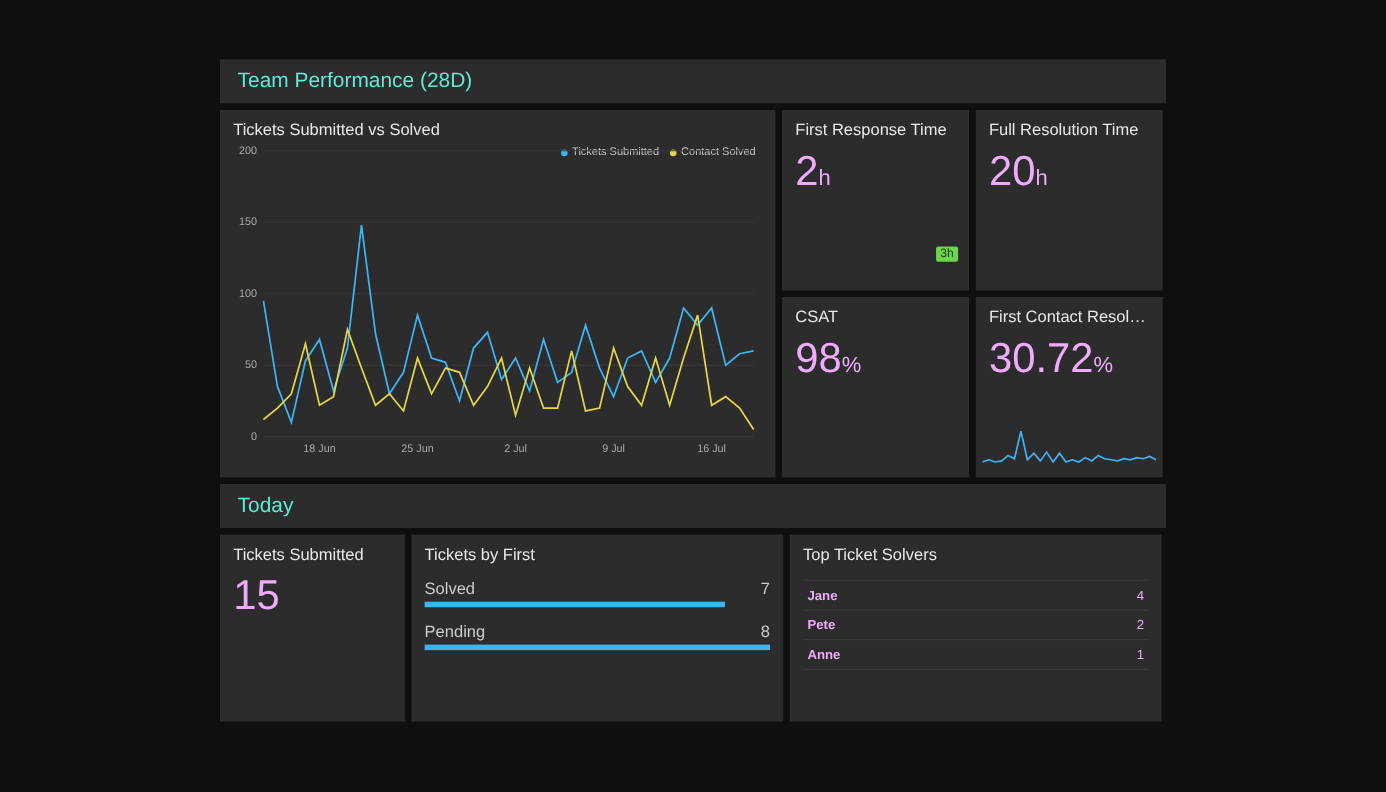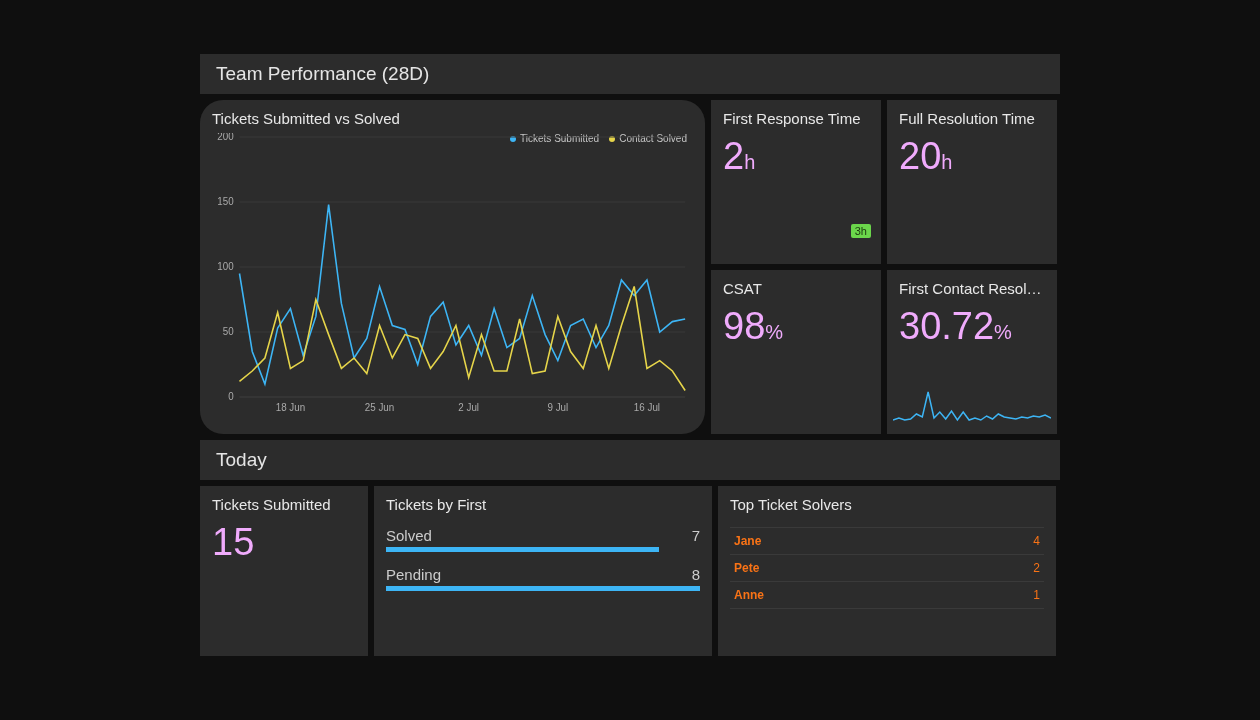--- a/index.html
+++ b/index.html
@@ -16,21 +16,21 @@
   }
   .dashboard {
     width: 860px;
     margin-top: 54px;
   }
   .section-header {
     background: #2c2c2c;
     padding: 9px 16px;
     font-size: 19px;
     font-weight: 400;
-    color: #e5e5e5;
+    color: #5eead4;
   }
   .grid {
     display: grid;
     gap: 6px;
     margin-top: 6px;
   }
   .grid-28d {
     grid-template-columns: 505px 170px 170px;
     grid-template-rows: 164px 164px;
   }
@@ -73,21 +73,20 @@
     position: absolute;
     left: 6px;
     right: 6px;
     bottom: 8px;
     height: 40px;
   }
   
   .main-chart-card {
     grid-row: 1 / span 2;
     padding-bottom: 5px;
-    border-radius: 23px;
   }
   .chart-wrap {
     position: relative;
     margin-top: 6px;
     height: 286px;
   }
   .chart-svg {
     position: absolute;
     inset: 0;
     width: 100%;
@@ -122,21 +121,21 @@
     background: transparent;
     position: relative;
   }
   .status-bar {
     height: 5px;
     background: #3db5f5;
   }
   .solvers { margin-top: 14px; }
   .solver-row {
     display: flex; justify-content: space-between;
-    font-size: 12px; color: #f97316;
+    font-size: 12px; color: #f0abfc;
     padding: 6px 4px;
     border-bottom: 1px solid #3a3a3a;
   }
   .solver-row:first-child { border-top: 1px solid #3a3a3a; }
   .solver-name { font-weight: 600; }
 </style>
 </head>
 <body>
 
 <div class="dashboard">

